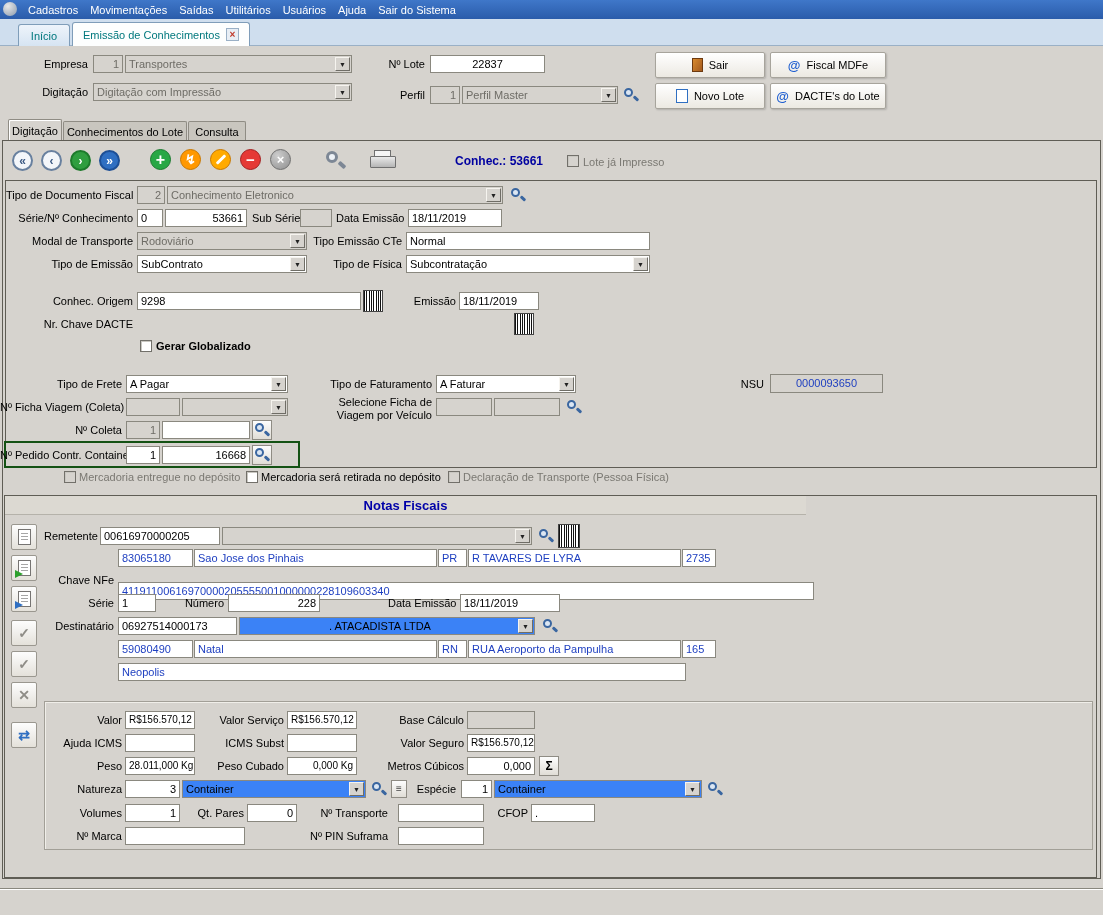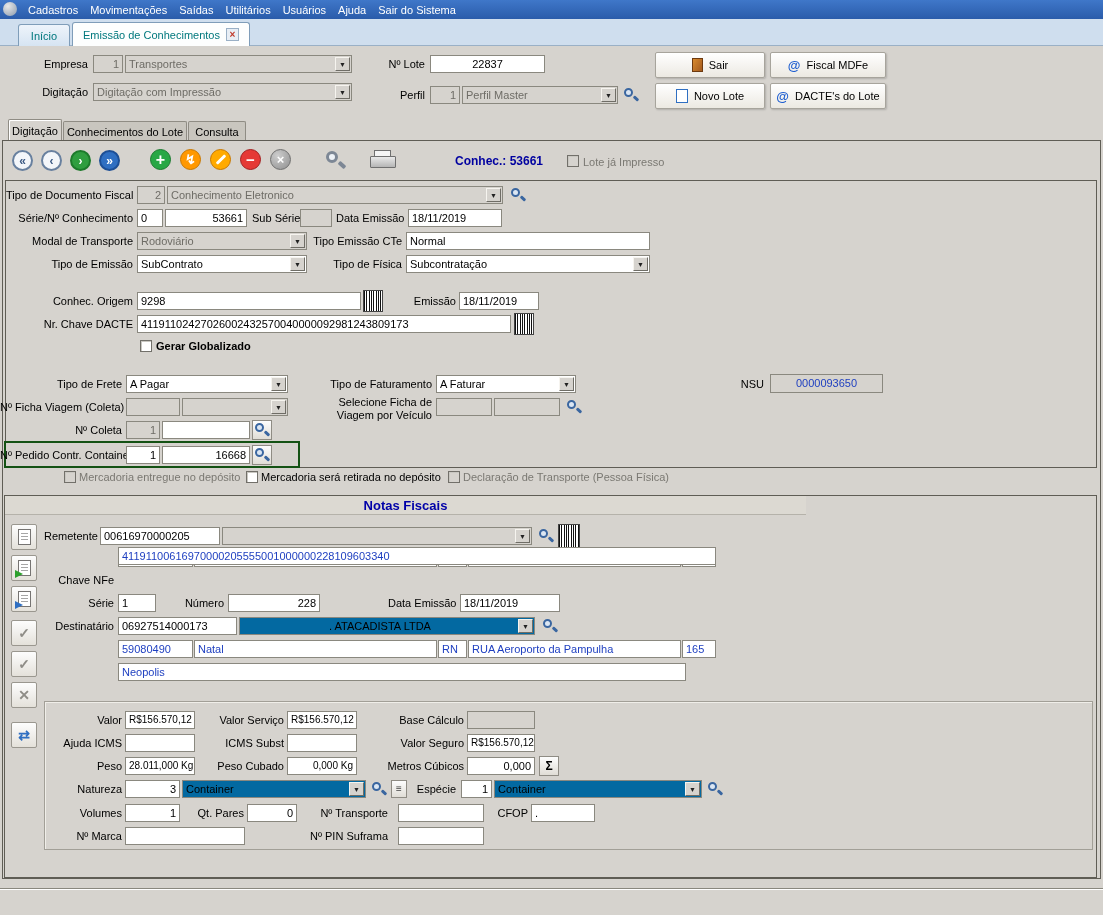--- a/index.html
+++ b/index.html
@@ -56,21 +56,21 @@
 .pg::after{content:"";position:absolute;left:2px;top:3px;right:2px;height:1px;background:#a6a6a6;box-shadow:0 3px 0 #a6a6a6,0 6px 0 #a6a6a6}
 .mark-g{position:absolute;left:3px;bottom:2px;width:8px;height:8px;background:#2da12d;clip-path:polygon(0 0,100% 50%,0 100%)}
 .mark-b{position:absolute;left:3px;bottom:2px;width:8px;height:8px;background:#2f6fc2;clip-path:polygon(0 0,100% 50%,0 100%)}
 .gchk{color:#8f8d87;font-size:14px;font-weight:bold}
 .door{width:11px;height:14px;background:linear-gradient(120deg,#d88a2e,#a35a1f);border:1px solid #6d3a10}
 .at{color:#1f5fd0;font-weight:bold;font-size:13px}
 .pgicon{width:12px;height:14px;background:#fff;border:1px solid #2f6fc2}
 .menuicon{position:absolute;left:3px;top:2px;width:14px;height:14px;border-radius:50%;background:radial-gradient(circle at 35% 30%,#e8e8e8,#8a9aad)}
 .sigma{position:absolute;width:20px;height:20px;background:linear-gradient(#fdfdfd,#e0ddd6);border:1px solid #8f8c84;font-weight:bold;font-size:12px;text-align:center;line-height:18px;cursor:pointer}
 .gridbtn{position:absolute;width:16px;height:18px;background:linear-gradient(#fdfdfd,#e0ddd6);border:1px solid #8f8c84;font-size:10px;text-align:center;line-height:16px;cursor:pointer;color:#444}
-.yel{background:#0369a1}
+.yel{background:#3b82f6}
 </style>
 </head>
 <body>
 
 <div id="app">
 
   <div class="abs" style="left:0;top:0;width:1103px;height:19px;background:linear-gradient(#3f77c9,#2a5caa);display:flex;align-items:center;padding-left:22px">
     <span class="menuicon"></span>
     <span class="mi">Cadastros</span>
     <span class="mi">Movimentações</span>
@@ -220,21 +220,20 @@
     <span class="ca">▼</span>
   </div>
 
   <span class="lbl r" style="left:6px;top:295px;width:127px">Conhec. Origem</span>
   <div class="fld" style="left:137px;top:292px;width:224px">9298</div>
   <span class="bc" style="left:363px;top:290px;width:20px;height:22px"></span>
   <span class="lbl r" style="left:408px;top:295px;width:48px">Emissão</span>
   <div class="fld" style="left:459px;top:292px;width:80px">18/11/2019</div>
 
   <span class="lbl r" style="left:6px;top:318px;width:127px">Nr. Chave DACTE</span>
-  <div class="fld" style="left:137px;top:315px;width:374px">41191102427026002432570040000092981243809173</div>
   <span class="bc" style="left:514px;top:313px;width:20px;height:22px"></span>
 
   <span class="cb" style="left:140px;top:340px"></span>
   <span class="cblbl b" style="left:156px;top:340px">Gerar Globalizado</span>
 
   <span class="lbl r" style="left:0;top:378px;width:122px">Tipo de Frete</span>
   <div class="fld combo" style="left:126px;top:375px;width:162px">
     <span>A Pagar</span>
     <span class="ca">▼</span>
   </div>
@@ -327,21 +326,21 @@
     </span>
   <span class="bc" style="left:558px;top:524px;width:22px;height:24px"></span>
 
   <div class="fld blue" style="left:118px;top:549px;width:75px">83065180</div>
   <div class="fld blue" style="left:194px;top:549px;width:243px">Sao Jose dos Pinhais</div>
   <div class="fld blue" style="left:438px;top:549px;width:29px">PR</div>
   <div class="fld blue" style="left:468px;top:549px;width:213px">R TAVARES DE LYRA</div>
   <div class="fld blue" style="left:682px;top:549px;width:34px">2735</div>
 
   <span class="lbl r" style="left:44px;top:574px;width:70px">Chave NFe</span>
-  <div class="fld blue" style="left:118px;top:547px;width:598px">41191100616970000205555001000000228109603340</div>
+  <div class="fld blue" style="left:118px;top:582px;width:696px">41191100616970000205555001000000228109603340</div>
 
   <span class="lbl r" style="left:44px;top:597px;width:70px">Série</span>
   <div class="fld" style="left:118px;top:594px;width:38px">1</div>
   <span class="lbl r" style="left:160px;top:597px;width:64px">Número</span>
   <div class="fld num" style="left:228px;top:594px;width:92px">228</div>
   <span class="lbl r" style="left:388px;top:597px;width:68px">Data Emissão</span>
   <div class="fld" style="left:460px;top:594px;width:100px">18/11/2019</div>
 
   <span class="lbl r" style="left:40px;top:620px;width:74px">Destinatário</span>
   <div class="fld" style="left:118px;top:617px;width:119px">06927514000173</div>

